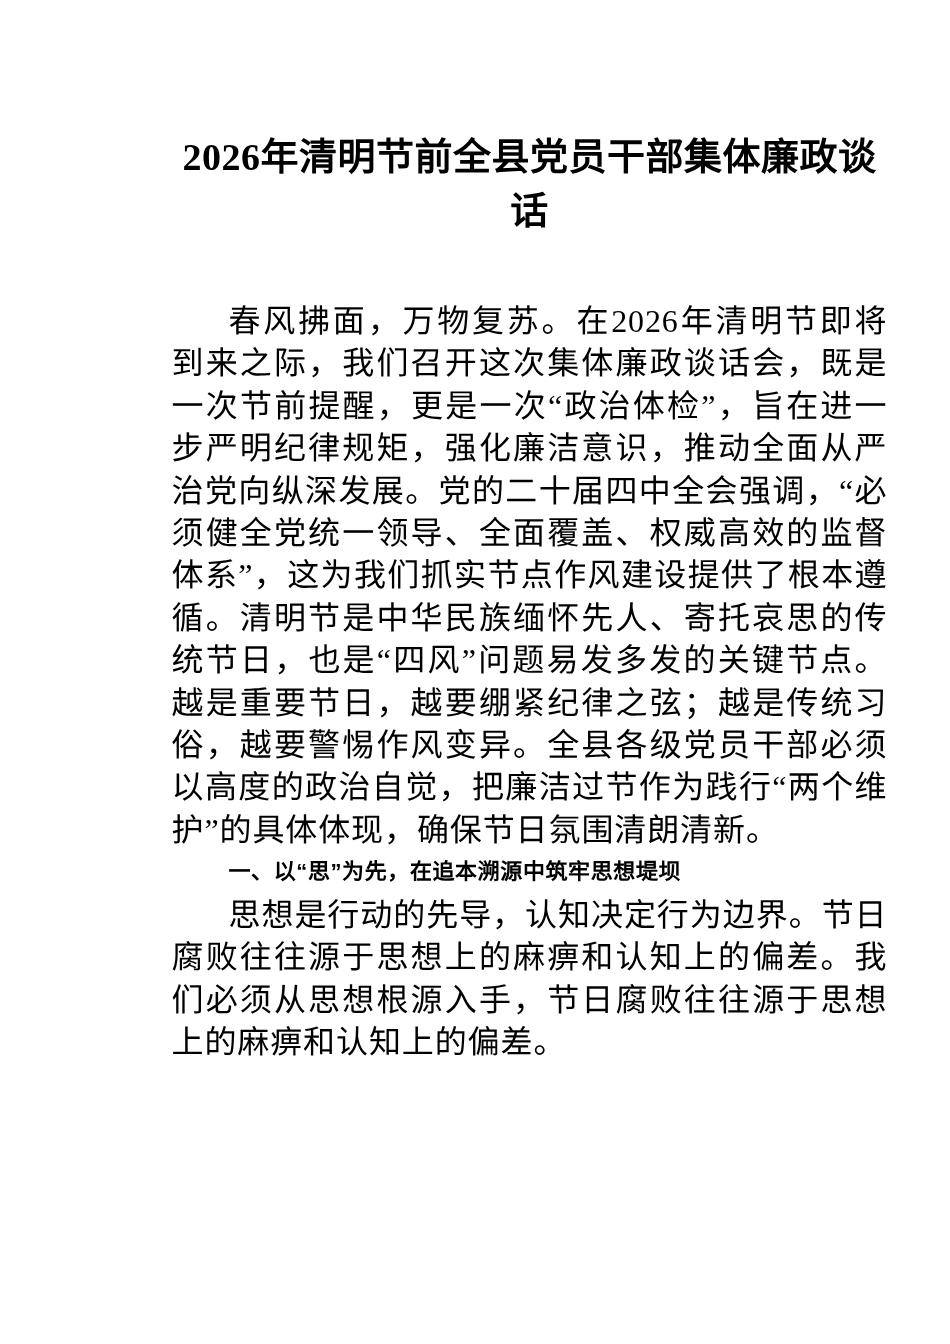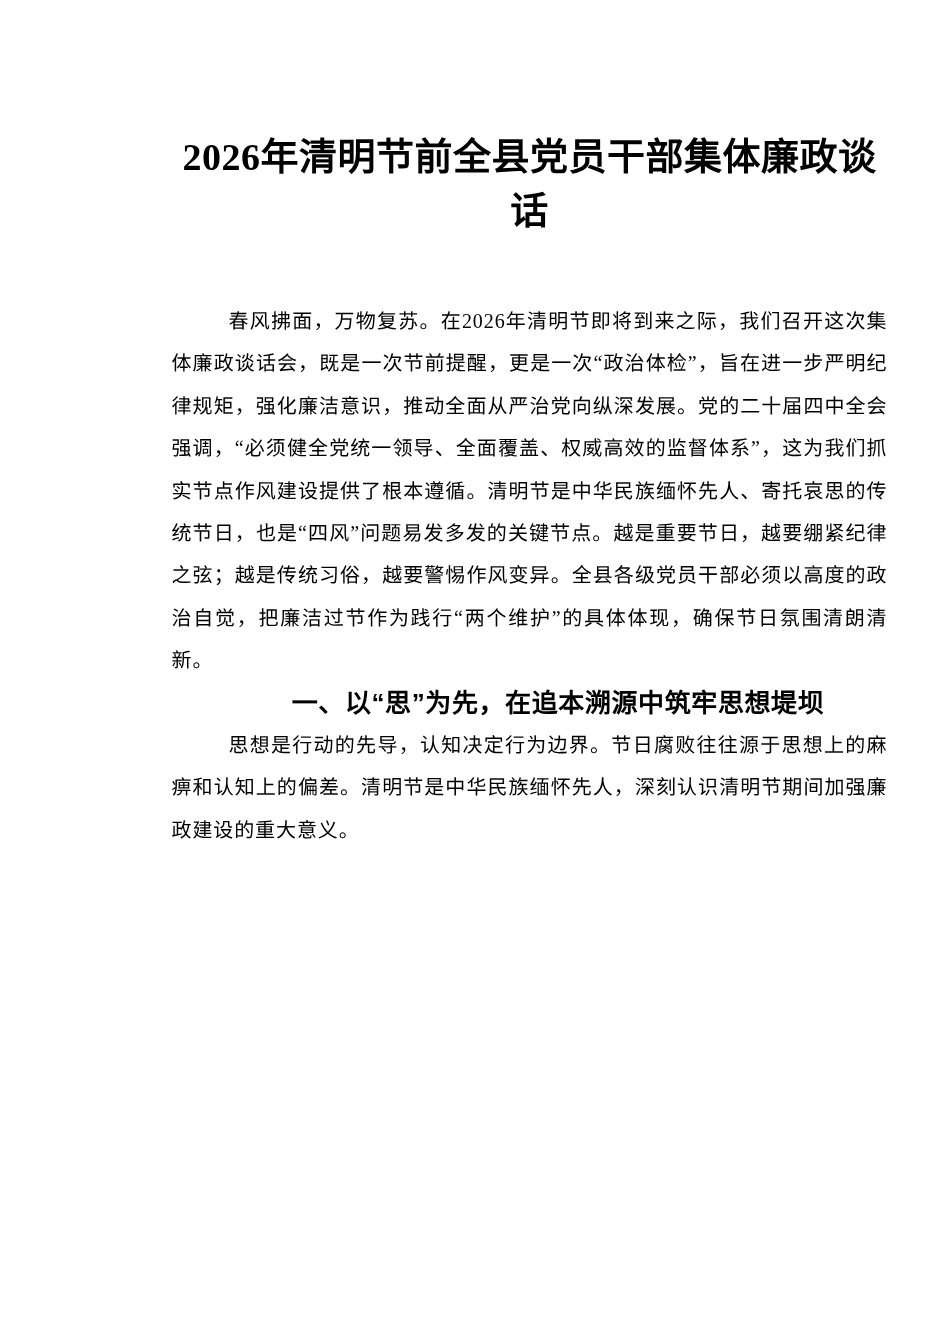--- a/index.html
+++ b/index.html
@@ -41,44 +41,44 @@
   }
 
   
   .title-gap {
     height: 62px;
   }
 
   
   .para {
     font-family: "Liberation Serif", "DejaVu Serif", serif;
-    font-size: 20px;
+    font-size: 32px;
     line-height: 42.4px;
     color: #000000;
     text-align: justify;
     text-justify: inter-ideograph;
     text-indent: 57px;
     margin: 0;
     padding: 0;
     letter-spacing: 0.9px;
     font-weight: 400;
   }
 
   
   .heading-1 {
     font-family: "Liberation Sans", "DejaVu Sans", sans-serif;
-    font-size: 26px;
+    font-size: 22px;
     line-height: 42.4px;
     color: #000000;
     font-weight: bold;
     text-indent: 57px;
     margin: 0;
     padding: 0;
     letter-spacing: 0.6px;
-    text-align: center;
+    text-align: left;
   }
 
   
   .lead-bold {
     font-weight: bold;
   }
 
   .clipped {
     
   }
@@ -92,17 +92,17 @@
     <h1 class="doc-title">
         <span style="display: block;">2026年清明节前全县党员干部集体廉政谈话</span>
       </h1>
 
     <div class="title-gap"></div>
 
     <p class="para">春风拂面，万物复苏。在2026年清明节即将到来之际，我们召开这次集体廉政谈话会，既是一次节前提醒，更是一次“政治体检”，旨在进一步严明纪律规矩，强化廉洁意识，推动全面从严治党向纵深发展。党的二十届四中全会强调，“必须健全党统一领导、全面覆盖、权威高效的监督体系”，这为我们抓实节点作风建设提供了根本遵循。清明节是中华民族缅怀先人、寄托哀思的传统节日，也是“四风”问题易发多发的关键节点。越是重要节日，越要绷紧纪律之弦；越是传统习俗，越要警惕作风变异。全县各级党员干部必须以高度的政治自觉，把廉洁过节作为践行“两个维护”的具体体现，确保节日氛围清朗清新。</p>
 
     <p class="heading-1">一、以“思”为先，在追本溯源中筑牢思想堤坝</p>
 
-    <p class="para">思想是行动的先导，认知决定行为边界。节日腐败往往源于思想上的麻痹和认知上的偏差。清明节是中华民族缅怀先人，深刻认识清明节期间加强廉政建设的重大意义。</p>
+    <p class="para">思想是行动的先导，认知决定行为边界。节日腐败往往源于思想上的麻痹和认知上的偏差。我们必须从思想根源入手，节日腐败往往源于思想上的麻痹和认知上的偏差。</p>
 
 
   </div>
 </div>
 
 </body></html>

